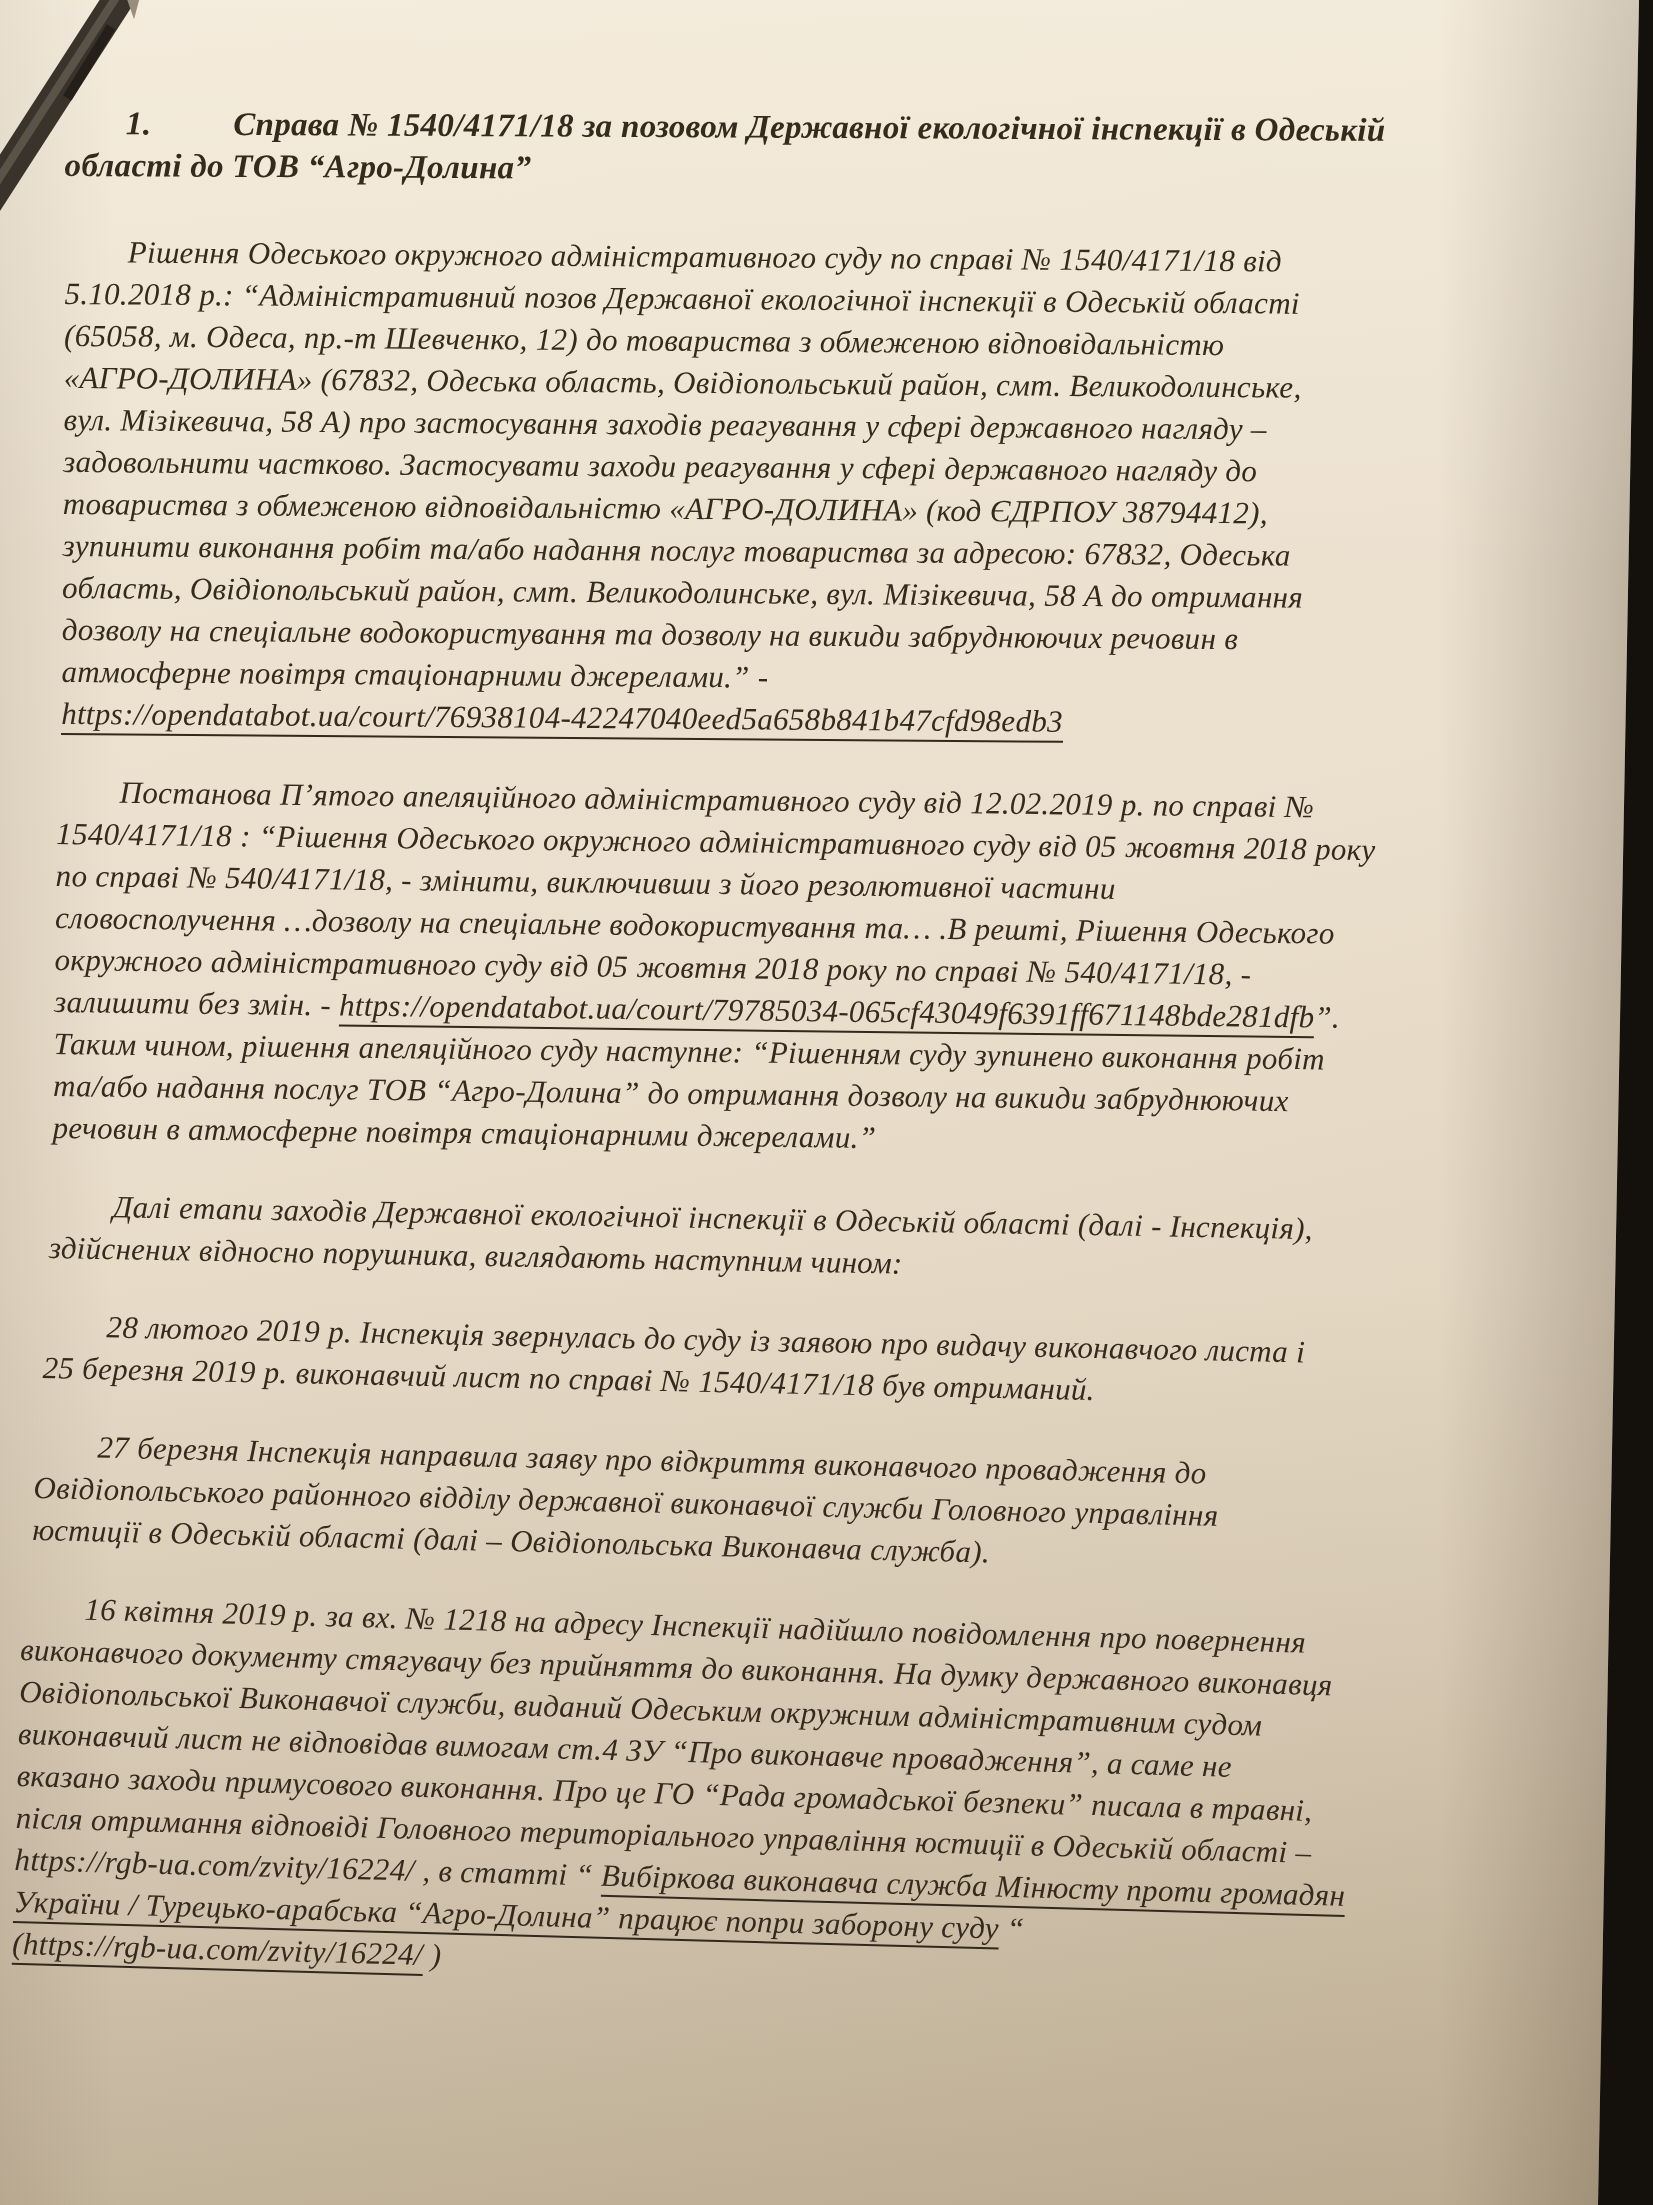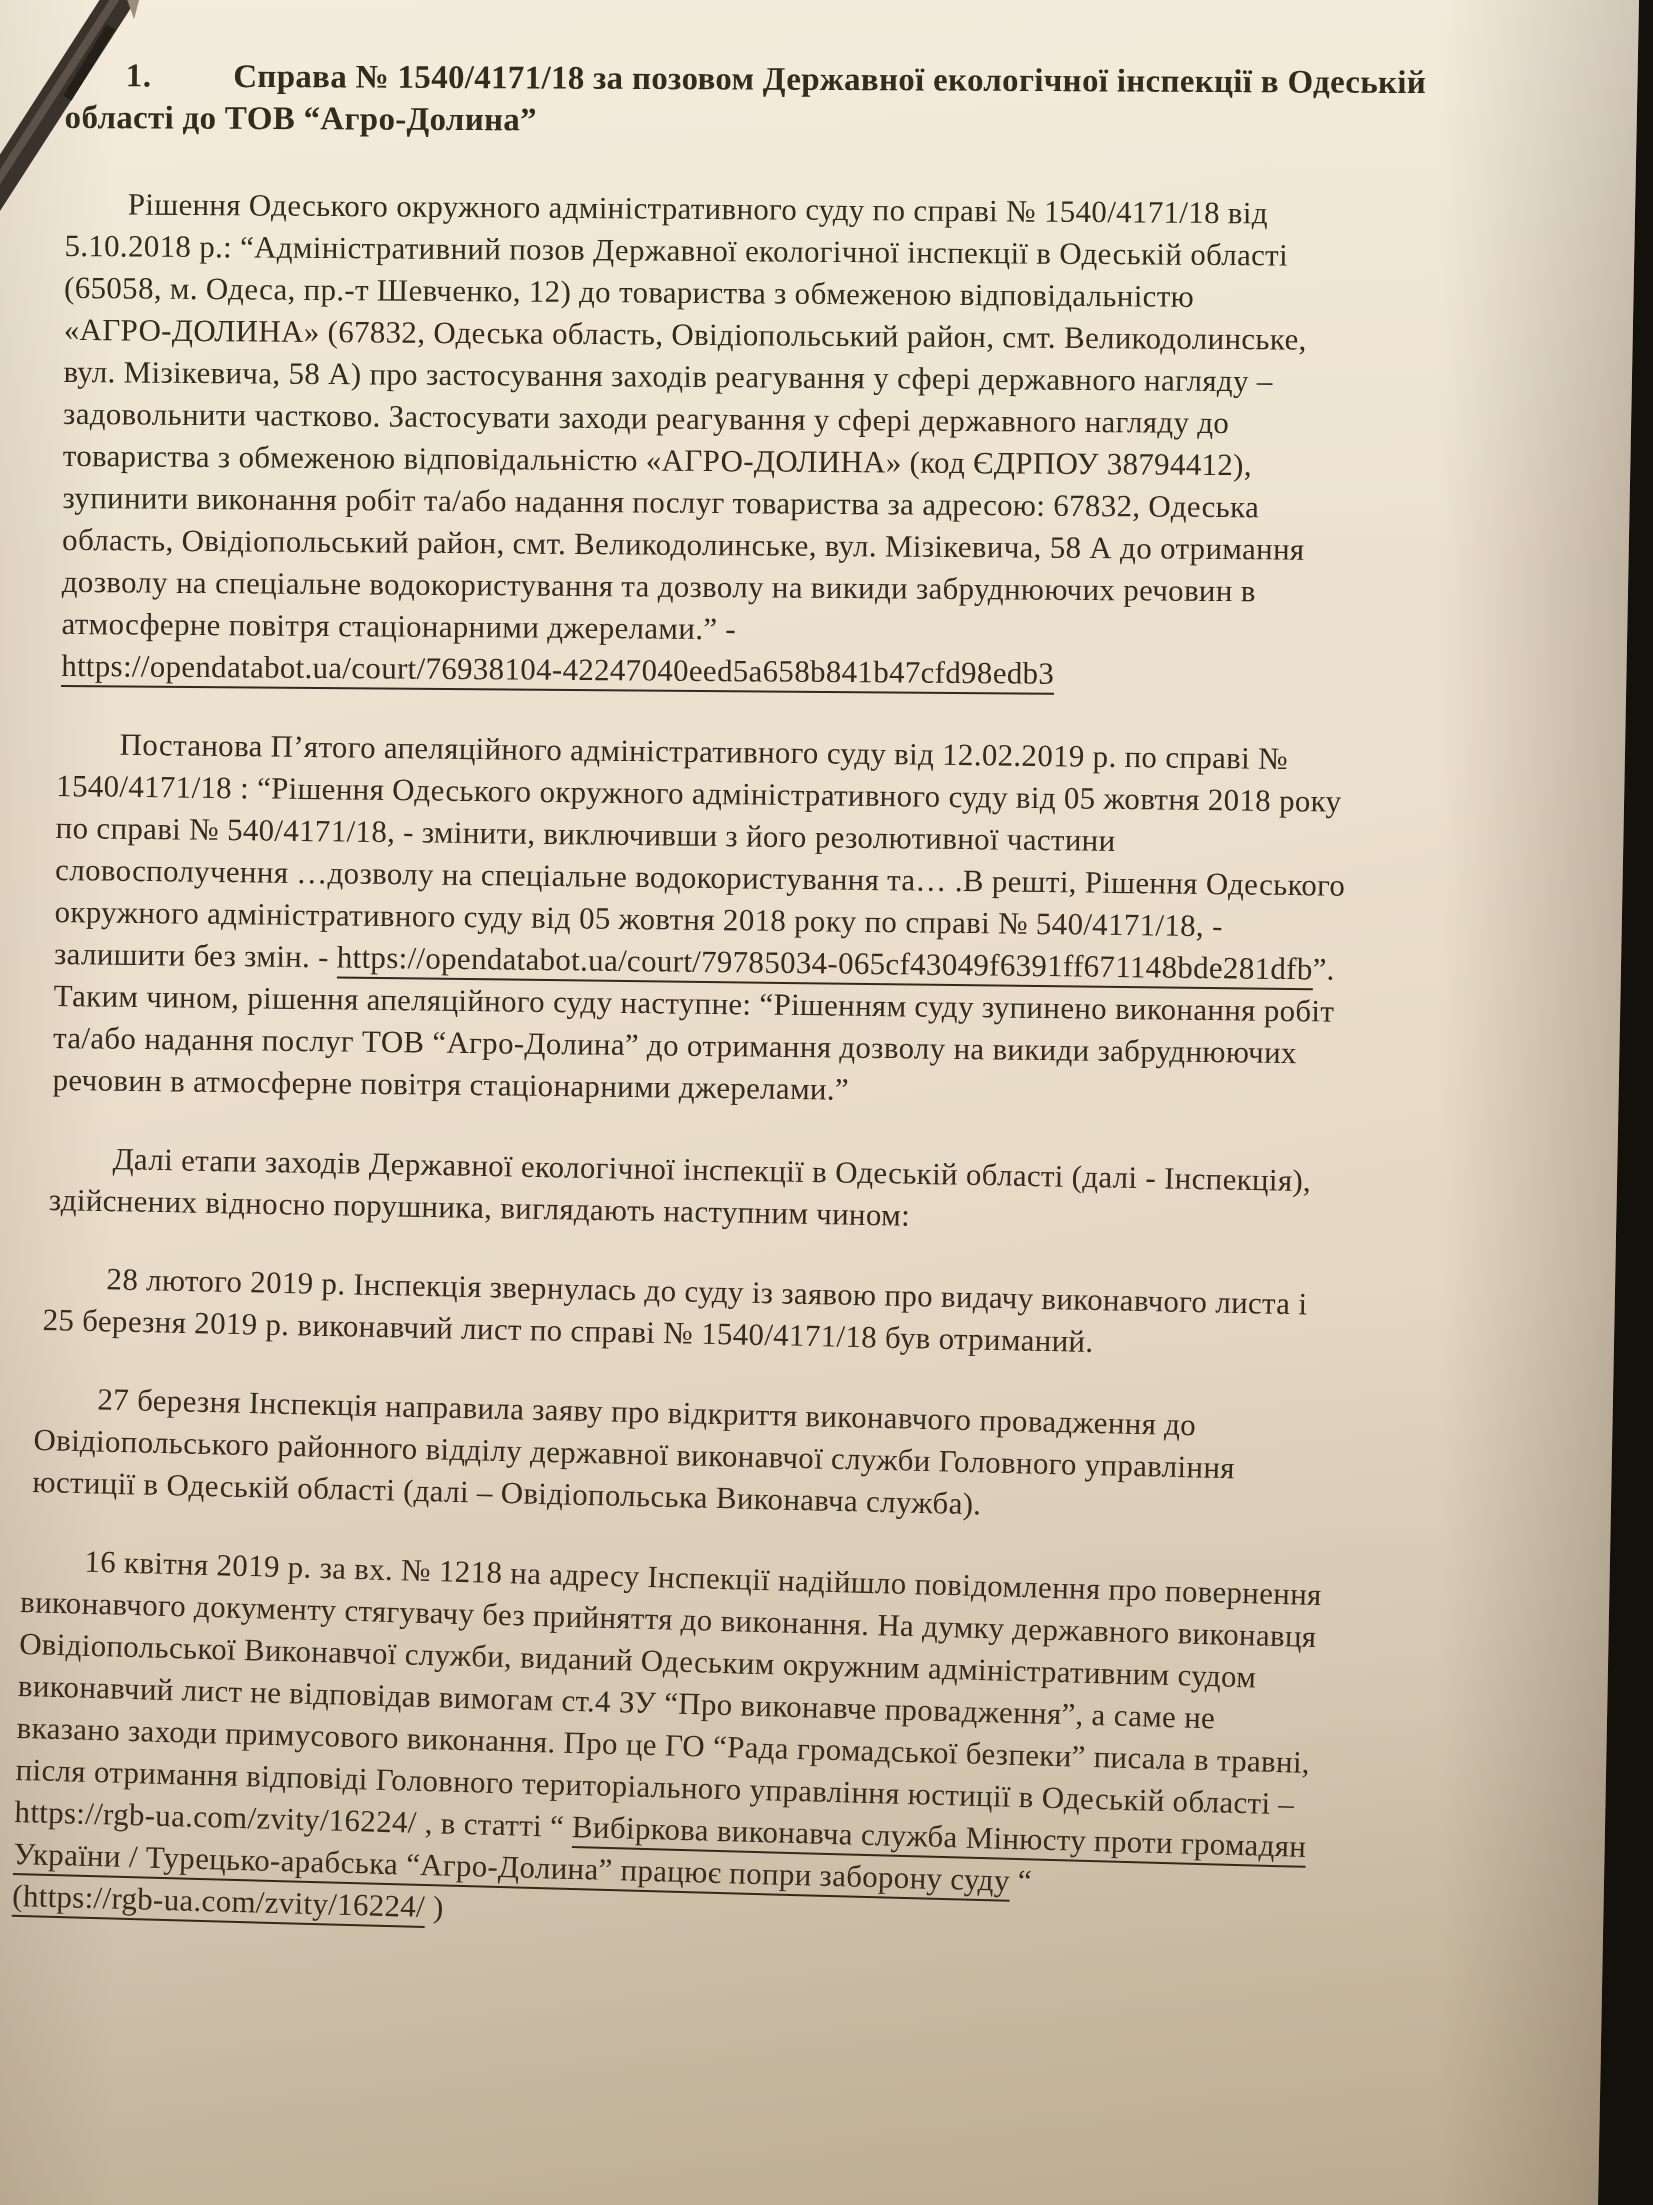--- a/index.html
+++ b/index.html
@@ -13,25 +13,26 @@
   .paper{
     position:absolute;inset:0;
     clip-path:polygon(0 0, 1639px 0, 1598px 100%, 0 100%);
     background:
       linear-gradient(to bottom, rgba(255,250,240,.28) 0%, rgba(255,255,255,0) 26%, rgba(0,0,0,0) 58%, rgba(92,72,48,.16) 100%),
       linear-gradient(to right, rgba(84,64,42,.10) 0%, rgba(0,0,0,0) 7%, rgba(0,0,0,0) 87%, rgba(70,54,38,.28) 99%),
       linear-gradient(168deg,#f0e6d5 0%, #ebe0cd 42%, #ded1bb 76%, #ccbda3 100%);
   }
   .content{
     position:absolute;inset:0;
-    padding:54px 53px 0 65px;
+    padding:102px 53px 0 65px;
     color:#342a1d;
     font-size:31px;
     line-height:42px;
     letter-spacing:0.3px;
+    font-style:italic;
   }
   .para{margin:0 0 36px 0;transform-origin:0 0;}
   .heading{font-weight:bold;font-size:33px;margin-bottom:45px;}
   .line{white-space:nowrap;}
   .sp{display:inline-block;height:0.5px;}
   .u{border-bottom:2.7px solid #32281b;padding-bottom:2.2px;}
   .b0{transform:rotate(.30deg);}
   .b1{transform:rotate(.45deg);}
   .b2{transform:rotate(.70deg);margin-left:-7.7px;}
   .b3{transform:rotate(1.05deg);margin-left:-15.3px;}

